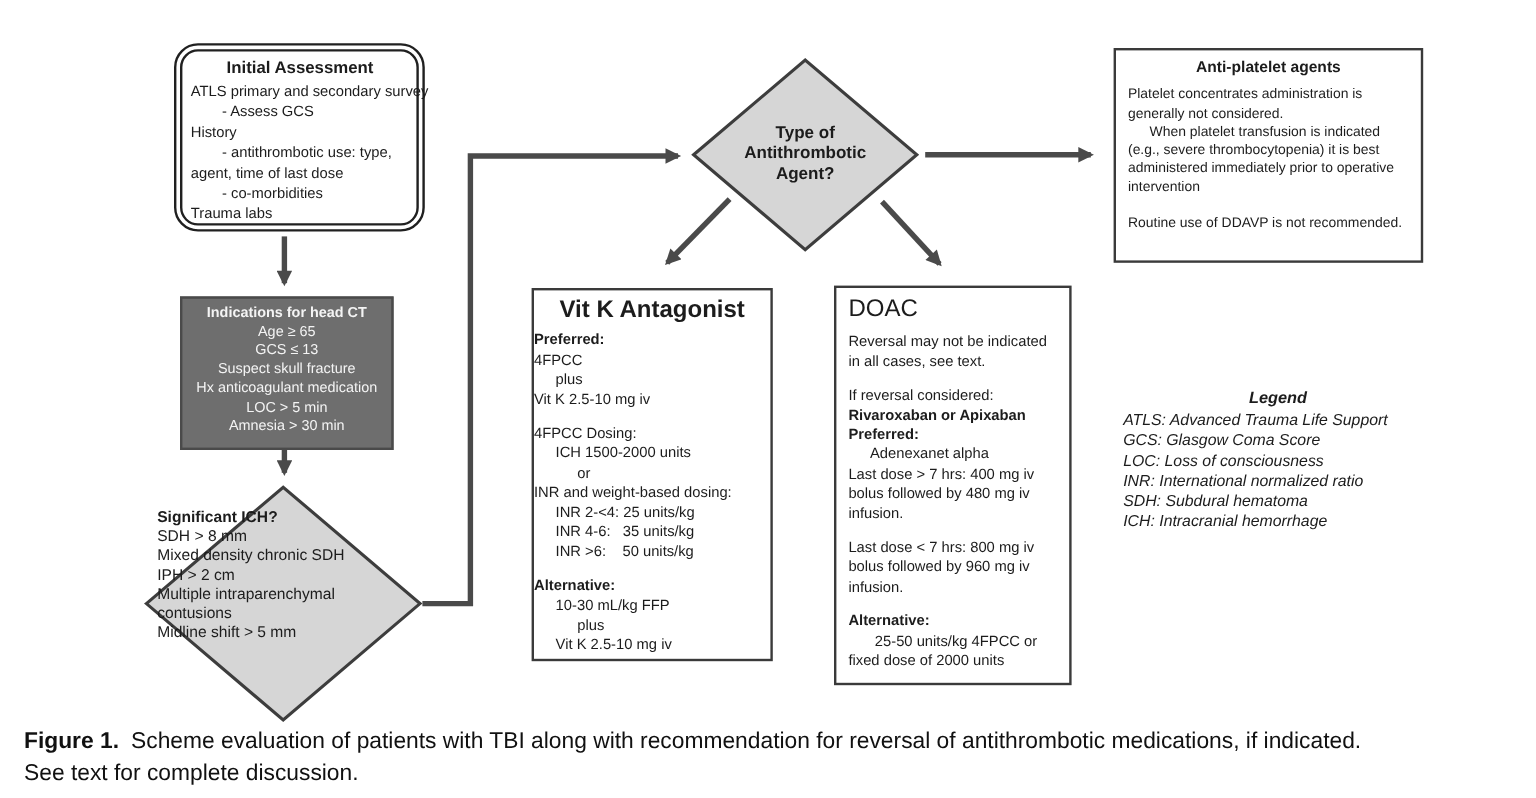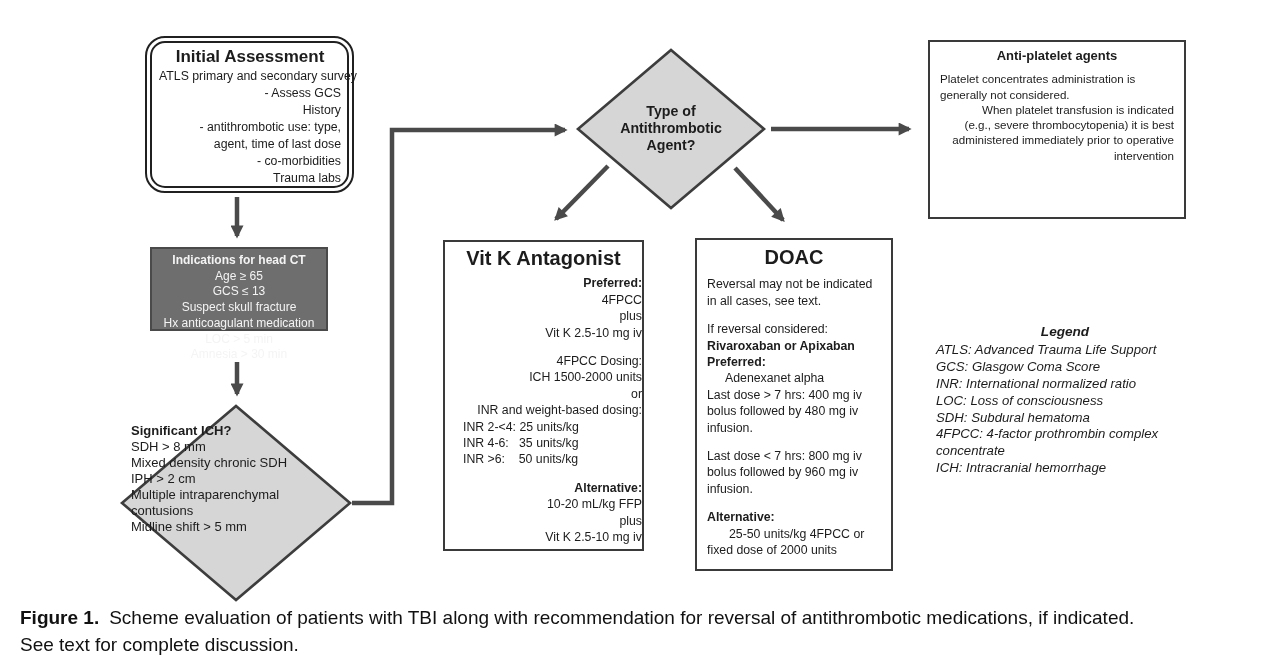--- a/index.html
+++ b/index.html
@@ -4,43 +4,43 @@
 <style>
   html,body { margin:0; padding:0; background:#ffffff; }
   .stage {
     position:relative; width:1280px; height:665px; overflow:hidden;
     background:#ffffff; font-family:"Liberation Sans","DejaVu Sans",sans-serif;
     color:#1c1c1c;
   }
   .layer { position:absolute; left:0; top:0; width:1280px; height:665px; }
 
   
-  .ln { white-space:nowrap;text-align:right; }
+  .ln { white-space:nowrap; }
   .pre { white-space:pre; }
   .b { font-weight:bold; }
   .ind1 { padding-left:26px; }
   .vind1 { padding-left:18px; }
   .vind2 { padding-left:36px; }
   .gap { height:12px; }
 
   
   #initial {
     position:absolute; left:145px; top:36px; width:209px; height:157px;
     border:2px solid #202020; border-radius:20px; padding:3px; box-sizing:border-box;
   }
   #initial .box-inner {
     width:100%; height:100%; box-sizing:border-box;
     border:2px solid #202020; border-radius:15px; padding:5px 6px 0 7px;
     font-size:12.3px; line-height:17px;
   }
-  #initial .ttl { text-align:center; font-weight:bold; font-size:17px; margin-bottom:3px; }
+  #initial .ttl { text-align:center; font-weight:bold; font-size:14px; margin-bottom:3px; }
 
   
   #headct {
-    position:absolute; left:150px; top:247px; width:178px; height:84px;
+    position:absolute; left:150px; top:247px; width:178px; height:128px;
     background:#6e6e6e; border:2px solid #4a4a4a; box-sizing:border-box;
     color:#f4f4f4; text-align:center; font-size:12px; line-height:15.7px;
     padding-top:4px;
   }
   #headct .ttl { font-weight:bold; }
 
   
   #ich-text {
     position:absolute; left:131px; top:423px; width:210px;
     text-align:left; font-size:13px; line-height:16px;
@@ -49,28 +49,28 @@
   #agent-text {
     position:absolute; left:601px; top:103px; width:140px;
     text-align:center; font-weight:bold; font-size:14.2px; line-height:17px;
   }
 
   
   .pbox { position:absolute; background:#fff; border:2px solid #3a3a3a; box-sizing:border-box; }
 
   #antiplatelet { left:928px; top:40px; width:258px; height:179px; padding:4px 10px; font-size:11.6px; line-height:15.3px; }
   #antiplatelet .ttl { text-align:center; font-weight:bold; font-size:13px; margin:2px 0 8px 0; }
-  #antiplatelet .ti { text-indent:18px;text-align:right; }
+  #antiplatelet .ti { text-indent:18px; }
   #antiplatelet .sp { margin-top:15px; }
 
   #vitk { left:443px; top:240px; width:201px; height:311px; padding:5px 0; font-size:12.3px; line-height:16.4px; }
   #vitk .ttl { text-align:center; font-weight:bold; font-size:20px; margin:3px 0 9px 0; }
 
   #doac { left:695px; top:238px; width:198px; height:333px; padding:7px 10px; font-size:12.3px; line-height:16.4px; }
-  #doac .ttl { text-align:center; font-weight:bold; font-size:20px; margin:2px 0 11px 0; }
+  #doac .ttl { text-align:left; font-weight:normal; font-size:20px; margin:2px 0 11px 0; }
   #doac .ti { text-indent:22px; }
   #doac p { margin:0; }
 
   
   #legend { position:absolute; left:936px; top:324px; width:288px; font-style:italic; font-size:13.2px; line-height:16.9px; }
   #legend .ttl { font-weight:bold; text-align:center; font-size:13.6px; margin-right:30px; margin-bottom:1px; }
 
   
   #caption { position:absolute; left:20px; top:605px; width:1270px; font-size:19px; line-height:26.5px; color:#111; }
   #caption .l1 { white-space:nowrap; }
@@ -130,39 +130,40 @@
     <div>Multiple intraparenchymal contusions</div>
     <div>Midline shift &gt; 5 mm</div>
   </div>
 
   <div id="agent-text">Type of Antithrombotic Agent?</div>
 
   <div id="antiplatelet" class="pbox">
     <div class="ttl">Anti-platelet agents</div>
     <div>Platelet concentrates administration is generally not considered.</div>
     <div class="ti">When platelet transfusion is indicated (e.g., severe thrombocytopenia) it is best administered immediately prior to operative intervention</div>
+    <div class="sp">Routine use of DDAVP is not recommended.</div>
   </div>
 
   <div id="vitk" class="pbox">
     <div class="ttl">Vit K Antagonist</div>
     <div class="ln b">Preferred:</div>
     <div class="ln">4FPCC</div>
     <div class="ln vind1">plus</div>
     <div class="ln">Vit K 2.5-10 mg iv</div>
     <div class="gap"></div>
     <div class="ln">4FPCC Dosing:</div>
     <div class="ln vind1">ICH 1500-2000 units</div>
     <div class="ln vind2">or</div>
     <div class="ln">INR and weight-based dosing:</div>
     <div class="pre vind1">INR 2-&lt;4: 25 units/kg</div>
     <div class="pre vind1">INR 4-6:   35 units/kg</div>
     <div class="pre vind1">INR &gt;6:    50 units/kg</div>
     <div class="gap"></div>
     <div class="ln b">Alternative:</div>
-    <div class="ln vind1">10-20 mL/kg FFP</div>
+    <div class="ln vind1">10-30 mL/kg FFP</div>
     <div class="ln vind2">plus</div>
     <div class="ln vind1">Vit K 2.5-10 mg iv</div>
   </div>
 
   <div id="doac" class="pbox">
     <div class="ttl">DOAC</div>
     <p>Reversal may not be indicated in all cases, see text.</p>
     <div class="gap"></div>
     <div>If reversal considered:</div>
     <div class="b">Rivaroxaban or Apixaban</div>
@@ -173,24 +174,23 @@
     <p>Last dose &lt; 7 hrs: 800 mg iv bolus followed by 960 mg iv infusion.</p>
     <div class="gap"></div>
     <div class="b">Alternative:</div>
     <p class="ti">25-50 units/kg 4FPCC or fixed dose of 2000 units</p>
   </div>
 
   <div id="legend">
     <div class="ttl">Legend</div>
     <div>ATLS: Advanced Trauma Life Support</div>
     <div>GCS: Glasgow Coma Score</div>
+    <div>LOC: Loss of consciousness</div>
     <div>INR: International normalized ratio</div>
-    <div>LOC: Loss of consciousness</div>
     <div>SDH: Subdural hematoma</div>
-    <div>4FPCC: 4-factor prothrombin complex concentrate</div>
     <div>ICH: Intracranial hemorrhage</div>
   </div>
 
   <div id="caption">
     <div class="l1">
       <span class="flab">Figure 1.</span><span>Scheme evaluation of patients with TBI along with recommendation for reversal of antithrombotic medications, if indicated.</span>
     </div>
     <div>See text for complete discussion.</div>
   </div>
 

